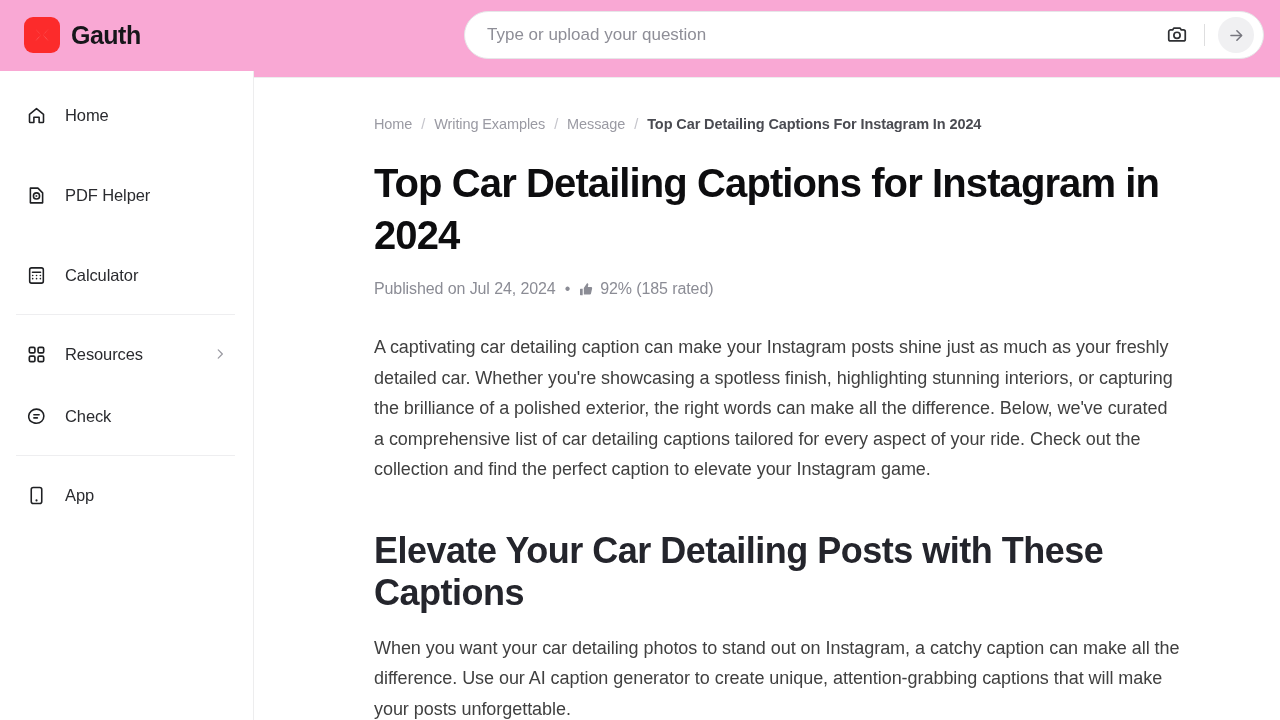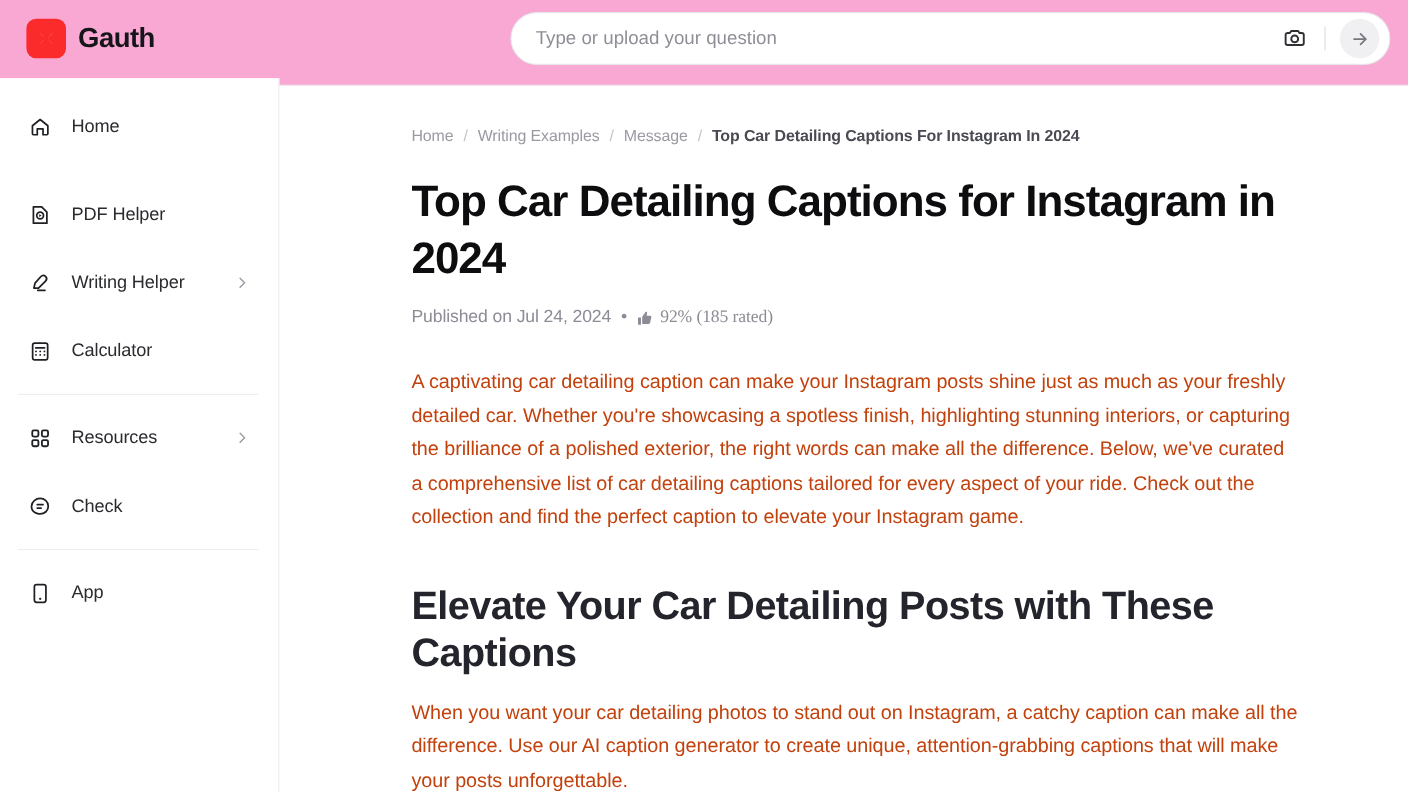--- a/index.html
+++ b/index.html
@@ -122,27 +122,27 @@
     max-width: 880px;
   }
 
   .meta {
     margin-top: 19px;
     font-size: 16px; color: #8b8c95;
     display: flex; align-items: flex-start;
     letter-spacing: -0.1px;
   }
   .meta-dot { margin: 0 9px; color: #8b8c95; }
-  .meta-rating { display: flex; align-items: center; gap: 6px; font-family: Liberation Serif, serif; }
+  .meta-rating { display: flex; align-items: center; gap: 6px; }
   .thumb-icon { display: flex; align-items: center; color: #8b8c95; }
 
   .body-p {
     margin-top: 34px;
     font-size: 18px; line-height: 30.5px;
-    color: #c2410c; letter-spacing: -0.05px;
+    color: #404040; letter-spacing: -0.05px;
     max-width: 862px;
   }
 
   .section-h2 {
     margin-top: 45px;
     font-size: 36px; font-weight: 700;
     color: #24252c; letter-spacing: -0.5px;
   }
   .section-h2 + .body-p { margin-top: 19px; }
 </style>
@@ -201,34 +201,20 @@
         <path d="M5 3.6h8.6L19 9v11.4H5z"></path>
         <circle cx="12" cy="12.5" r="3.5"></circle>
         <path d="M11 11.1 L13.6 12.5 L11 13.9 Z" fill="currentColor" stroke="none"></path>
       </svg>
     </span>
     <span class="nav-label">PDF Helper</span>
   </div>
 
   <div class="nav-gap"></div>
 
-  <div class="nav-item">
-    <span class="nav-icon">
-      <svg width="21" height="21" viewBox="0 0 24 24" fill="none" stroke="currentColor" stroke-width="1.8" stroke-linecap="round" stroke-linejoin="round">
-        <path d="M17.6 4.9a3.4 3.4 0 0 1 0 4.8l-7.3 7.3H5.5l1.2-5.1 6.1-6.9a3.4 3.4 0 0 1 4.8-0.1z"></path>
-        <line x1="9.5" y1="19.4" x2="17" y2="19.4"></line>
-      </svg>
-    </span>
-    <span class="nav-label">Writing Helper</span>
-    <span class="nav-chevron">
-      <svg width="14" height="14" viewBox="0 0 24 24" fill="none" stroke="currentColor" stroke-width="2.2" stroke-linecap="round" stroke-linejoin="round">
-        <polyline points="9,5 16,12 9,19"></polyline>
-      </svg>
-    </span>
-  </div>
 
   <div class="nav-gap"></div>
 
   <div class="nav-item">
     <span class="nav-icon">
       <svg width="21" height="21" viewBox="0 0 24 24" fill="none" stroke="currentColor" stroke-width="1.8" stroke-linecap="round" stroke-linejoin="round">
         <rect x="4.2" y="3.3" width="15.6" height="17.4" rx="2.2"></rect>
         <line x1="7.4" y1="8.2" x2="16.6" y2="8.2"></line>
         <line x1="7.6" y1="12" x2="7.7" y2="12"></line>
         <line x1="12" y1="12" x2="12.1" y2="12"></line>

